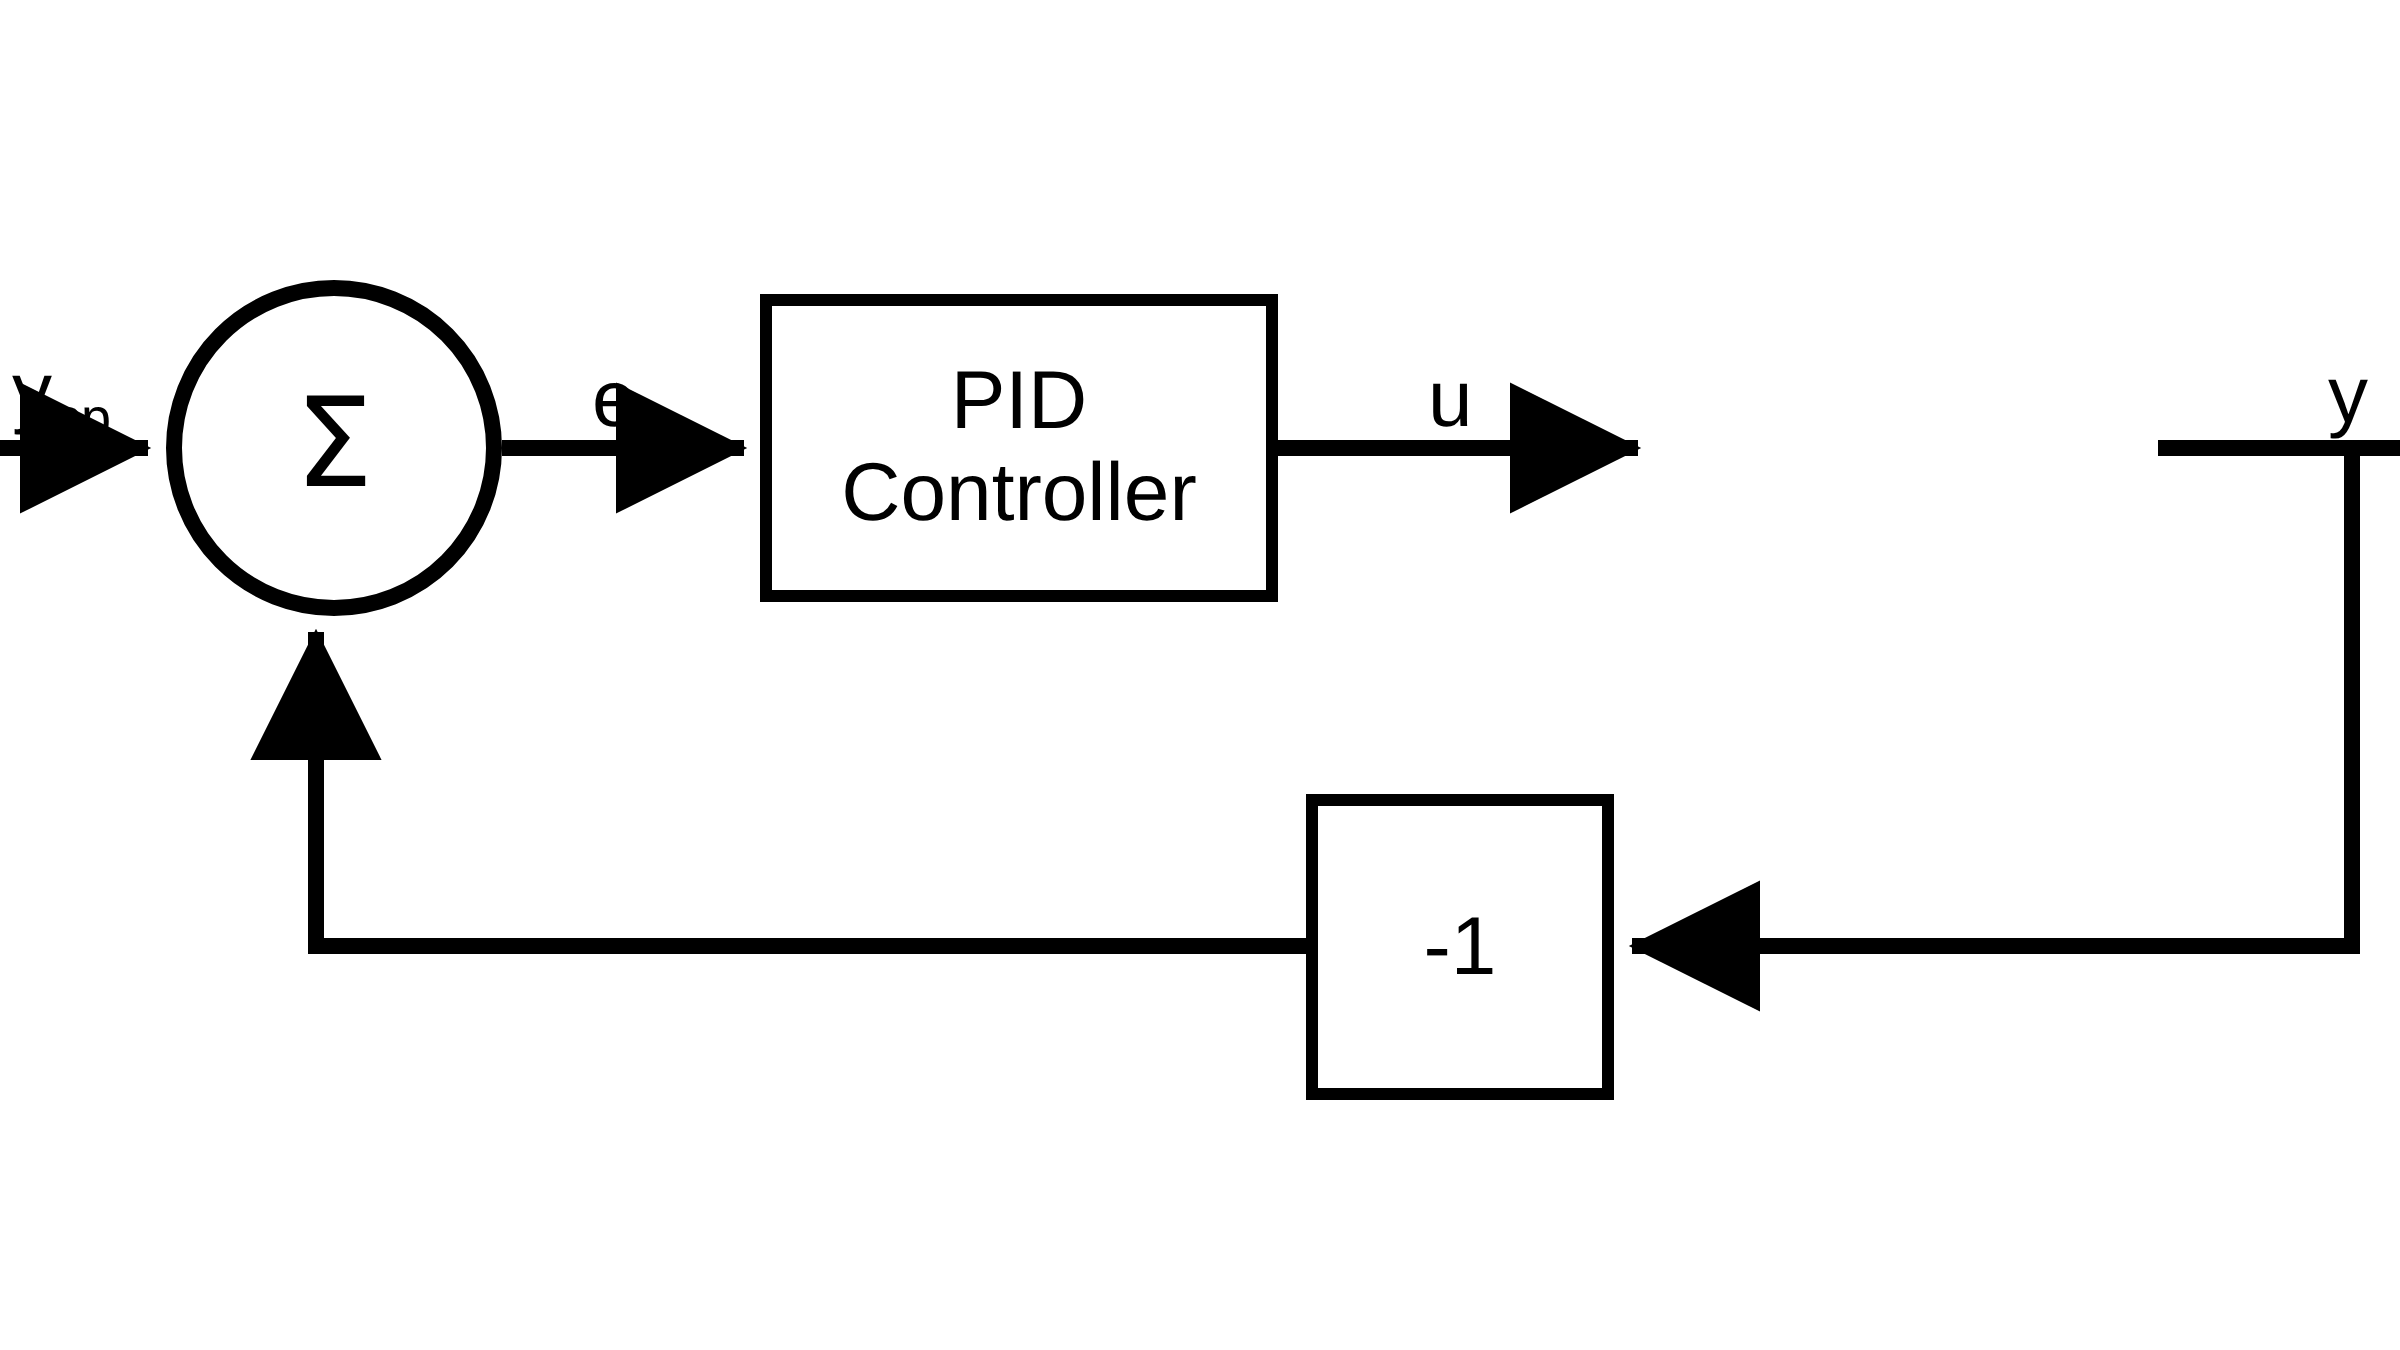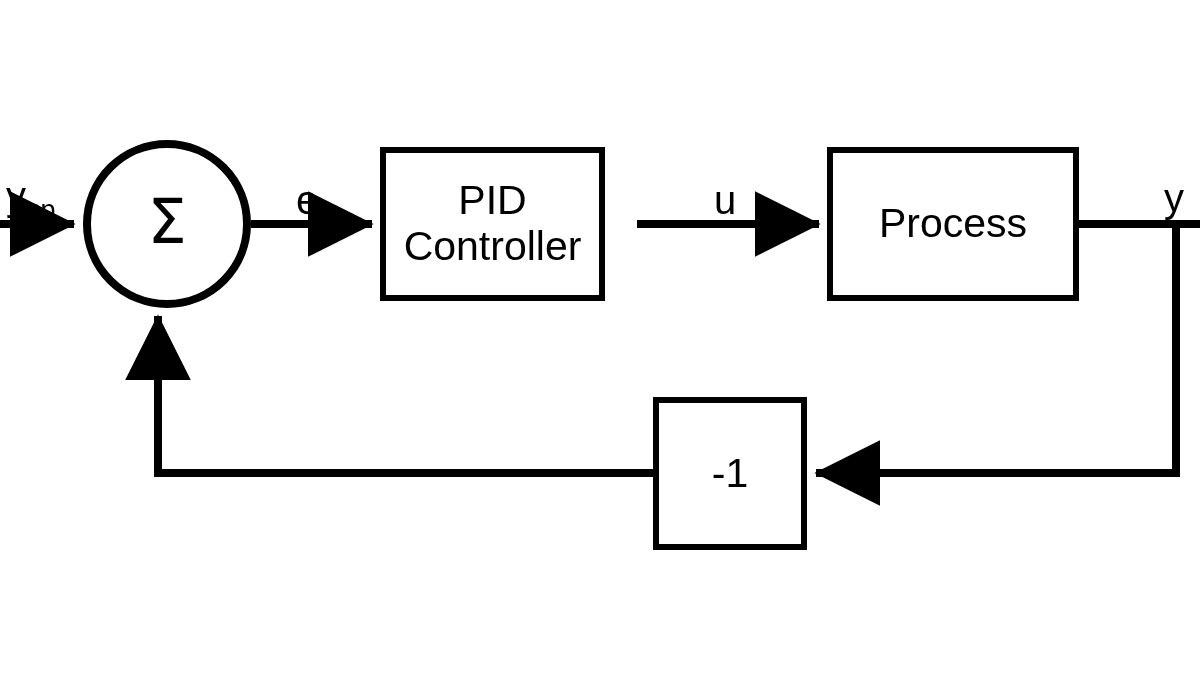--- a/index.html
+++ b/index.html
@@ -33,21 +33,21 @@
     display: flex;
     align-items: center;
     justify-content: center;
     text-align: center;
     color: #000000;
     line-height: 1.12;
   }
   #block-pid {
     left: 380px;
     top: 147px;
-    width: 225px;
+    width: 259px;
     height: 154px;
     font-size: 41px;
     justify-content: center;
   }
   #block-process {
     left: 827px;
     top: 147px;
     width: 252px;
     height: 154px;
     font-size: 41px;
@@ -154,23 +154,20 @@
 
   <div id="sum-junction">
     <span id="sum-symbol">Σ</span>
   </div>
 
   <div id="block-pid" class="block">
     <span class="block-label">PID
 Controller</span>
   </div>
 
-  <div id="block-process" class="block">
-    <span class="block-label">Process</span>
-  </div>
 
   <div id="block-gain" class="block">
     <span class="block-label">-1</span>
   </div>
 
   <div id="label-ysp" class="sig-label"><span>y</span><span class="sub">sp</span></div>
 
   <div id="label-e" class="sig-label">e</div>
 
   <div id="label-u" class="sig-label">u</div>

